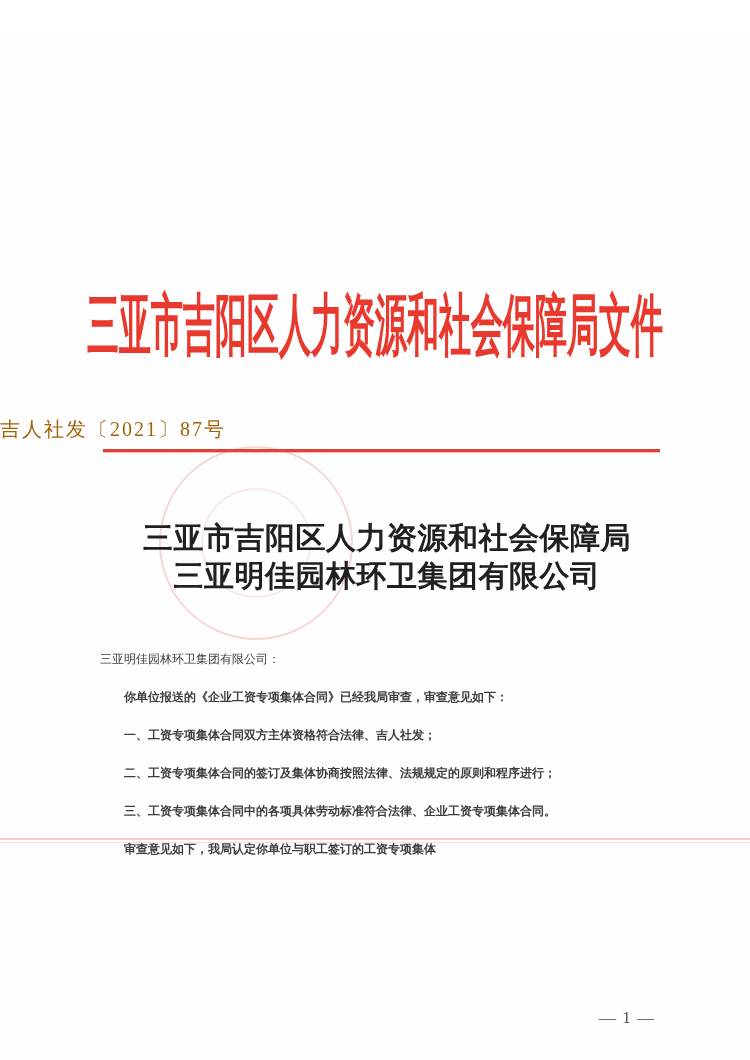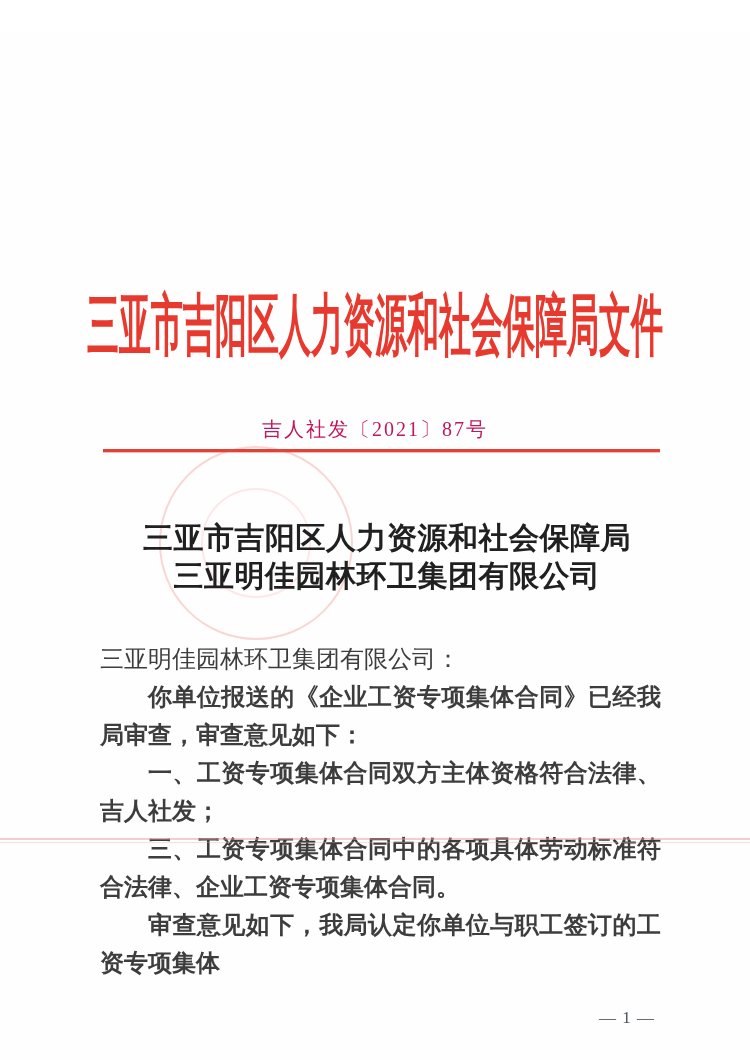--- a/index.html
+++ b/index.html
@@ -32,23 +32,23 @@
     transform-origin: top center;
     letter-spacing: 0px;
   }
 
   
   .doc-number {
     position: absolute;
     top: 384px;
     left: 0;
     width: 750px;
-    text-align: center;
+    text-align: left;
     font-size: 20px;
-    color: #be185d;
+    color: #a16207;
     letter-spacing: 2px;
   }
 
   
   .red-rule {
     position: absolute;
     left: 103px;
     top: 417px;
     width: 557px;
     height: 3px;
@@ -90,21 +90,21 @@
     letter-spacing: 0.5px;
     padding-left: 12px;
   }
 
   
   .body-text {
     position: absolute;
     top: 608px;
     left: 100px;
     width: 561px;
-    font-size: 24px;
+    font-size: 12px;
     line-height: 38px;
     color: var(--body-text, #3d3d3d);
     text-align: justify;
   }
   .body-text p {
     margin: 0;
   }
   .indent {
     text-indent: 2em;
     font-weight: bold;
@@ -155,20 +155,21 @@
 
   <div class="doc-title">
     <div>三亚市吉阳区人力资源和社会保障局</div>
     <div>三亚明佳园林环卫集团有限公司</div>
   </div>
 
   <div class="body-text">
     <p>三亚明佳园林环卫集团有限公司：</p>
     <p class="indent">你单位报送的《企业工资专项集体合同》已经我局审查，审查意见如下：</p>
     <p class="indent">一、工资专项集体合同双方主体资格符合法律、吉人社发；</p>
+    <p class="indent">二、工资专项集体合同的签订及集体协商按照法律、法规规定的原则和程序进行；</p>
     <p class="indent">三、工资专项集体合同中的各项具体劳动标准符合法律、企业工资专项集体合同。</p>
     <p class="indent">审查意见如下，我局认定你单位与职工签订的工资专项集体</p>
   </div>
 
   <div class="artifact-1"></div>
   <div class="artifact-2"></div>
 
   <div class="page-number">— 1 —</div>
 
 </div>

